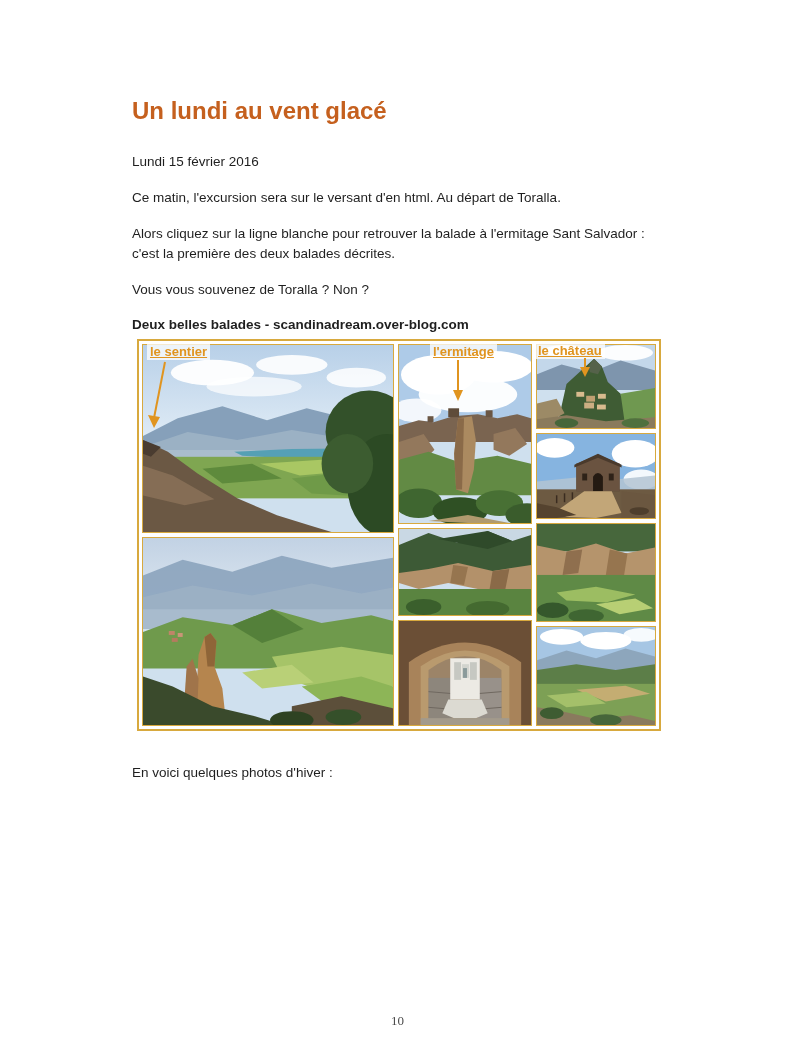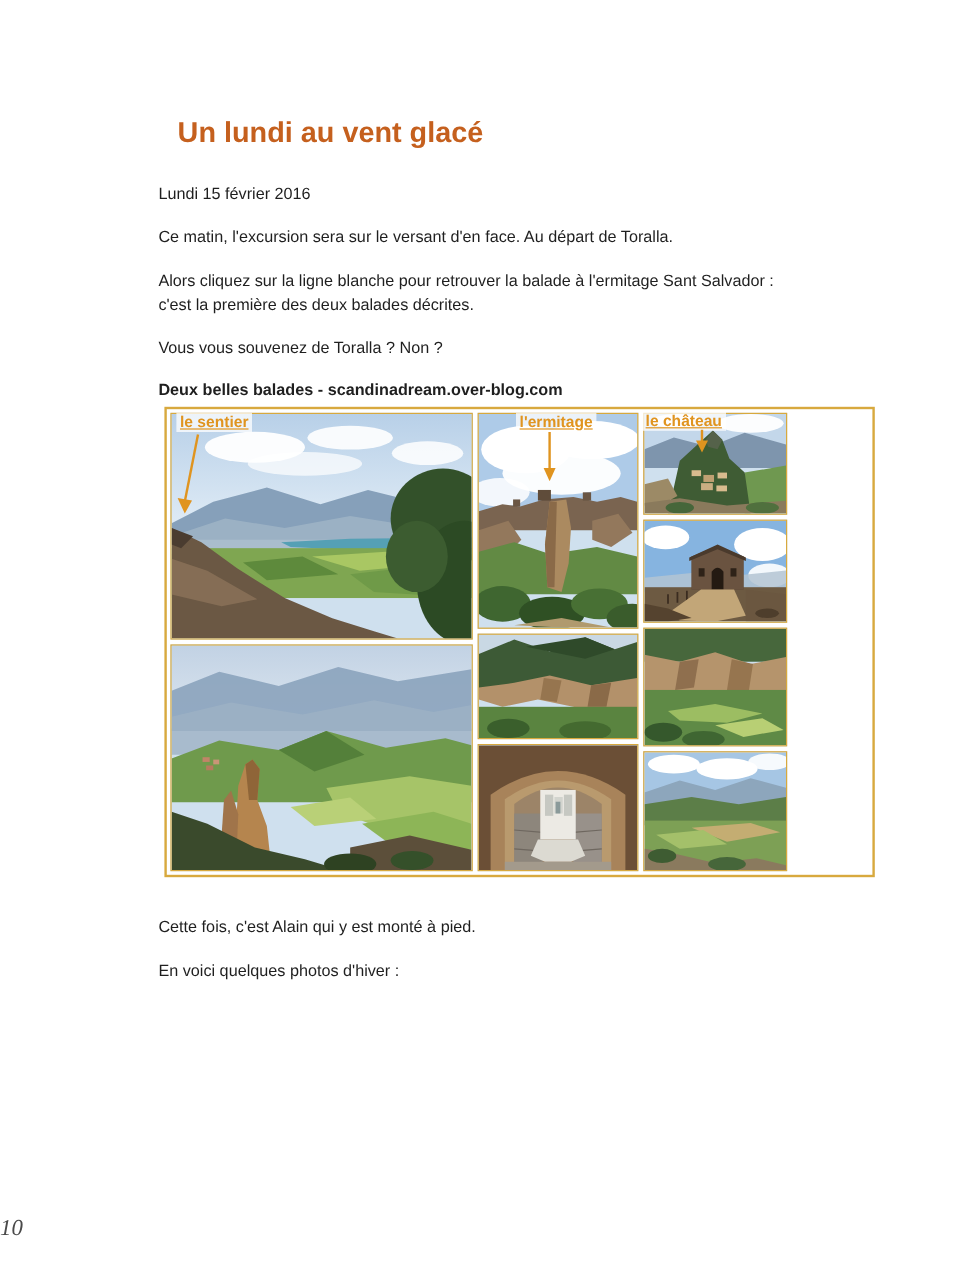--- a/index.html
+++ b/index.html
@@ -11,31 +11,31 @@
   }
   *{box-sizing:border-box;}
   html,body{margin:0;padding:0;background:#ffffff;}
   .page{
     position:relative;width:795px;height:1063px;background:#fff;
     font-family:"Liberation Sans",sans-serif;color:var(--body_text);
     overflow:hidden;margin:0 auto;
   }
   .content{position:absolute;left:132px;top:0;width:531px;padding-top:96px;}
   h1.title{
-    margin:0 0 26px 16px;font-size:24px;line-height:30px;font-weight:700;
+    margin:0 0 26px 0;font-size:24px;line-height:30px;font-weight:700;
     color:var(--title_accent);letter-spacing:0;
   }
   p.body{margin:16px 0 15px 0;font-size:13.5px;line-height:20px;}
   p.body b{font-weight:400;}
   p.linkline{margin:0 0 4px 0;font-size:13.5px;line-height:20px;font-weight:700;cursor:pointer;}
   p.url{margin:0 0 15px 0;font-size:13.5px;line-height:20px;cursor:pointer;}
 
   
   .collage{
-    position:relative;width:592px;margin:0 0 32px 5px;
+    position:relative;width:524px;margin:0 0 32px 5px;
     border:2px solid var(--collage_border);background:#fff;padding:3px;
     display:flex;gap:4px;
   }
   .col{display:flex;flex-direction:column;gap:4px;}
   .col1{width:252px;} .col2{width:134px;} .col3{width:120px;}
   .photo{border:1px solid var(--collage_border);overflow:hidden;position:relative;background:#cfe0ee;}
   .photo svg{display:block;width:100%;height:100%;}
   .ph-1a{height:189px;} .ph-1b{height:189px;}
   .ph-2a{height:180px;} .ph-2b{height:88px;} .ph-2c{height:106px;}
   .ph-3a{height:85px;}  .ph-3b{height:86px;} .ph-3c{height:99px;} .ph-3d{height:100px;}
@@ -47,35 +47,35 @@
   }
   .lbl-sentier{left:8px;top:3px;}
   .lbl-ermitage{left:291px;top:3px;}
   .lbl-chateau{left:396px;top:2px;}
   .ph-arrow{position:absolute;z-index:3;}
   .arr-sentier{left:6px;top:19px;}
   .arr-ermitage{left:313px;top:19px;}
   .arr-chateau{left:440px;top:17px;}
 
   .page-number{
-    position:absolute;left:0;right:0;top:1013px;
-    font-family:"Liberation Serif",serif;font-size:19px;color:var(--page_number);font-style:italic;
+    position:absolute;left:0;right:0;top:1013px;text-align:center;
+    font-family:"Liberation Serif",serif;font-size:13px;color:var(--page_number);
   }
 </style>
 </head>
 <body>
 
 <div class="page">
   <div class="content">
 
     <h1 class="title">Un lundi au vent glacé</h1>
 
     <p class="body">Lundi 15 février 2016</p>
 
-    <p class="body"><span>Ce matin, l'excursion sera sur le versant d'en face. Au départ de </span><b>Toralla.</b></p>
+    <p class="body"><span>Ce matin, l'excursion sera sur le versant d'en html. Au départ de </span><b>Toralla.</b></p>
 
     <p class="body">Alors cliquez sur la ligne blanche pour retrouver la balade à l'ermitage Sant Salvador : c'est la première des deux balades décrites.</p>
 
     <p class="body"><span>Vous vous souvenez de </span><b>Toralla</b><span> ? Non ?</span></p>
 
     <p class="linkline">Deux belles balades - scandinadream.over-blog.com</p>
 
     <div class="collage">
 
       <span class="ph-label lbl-sentier">le sentier</span>
@@ -285,20 +285,19 @@
             <polygon points="10,70 50,66 70,78 30,82" fill="#a4c06a"></polygon>
             <path d="M0,100 L0,82 L25,86 L60,94 L95,90 L120,96 L120,100 Z" fill="#8a7a5e"></path>
             <ellipse cx="15" cy="88" rx="12" ry="6" fill="#3e5c32"></ellipse>
             <ellipse cx="70" cy="95" rx="16" ry="6" fill="#46663a"></ellipse>
           </svg>
         </div>
       </div>
     </div>
 
 
-    <p class="body">Cette fois, c'est Alain qui y est monté à pied.</p>
 
     <p class="body">En voici quelques photos d'hiver :</p>
 
   </div>
 
   <div class="page-number">10</div>
 </div>
 
 </body></html>

